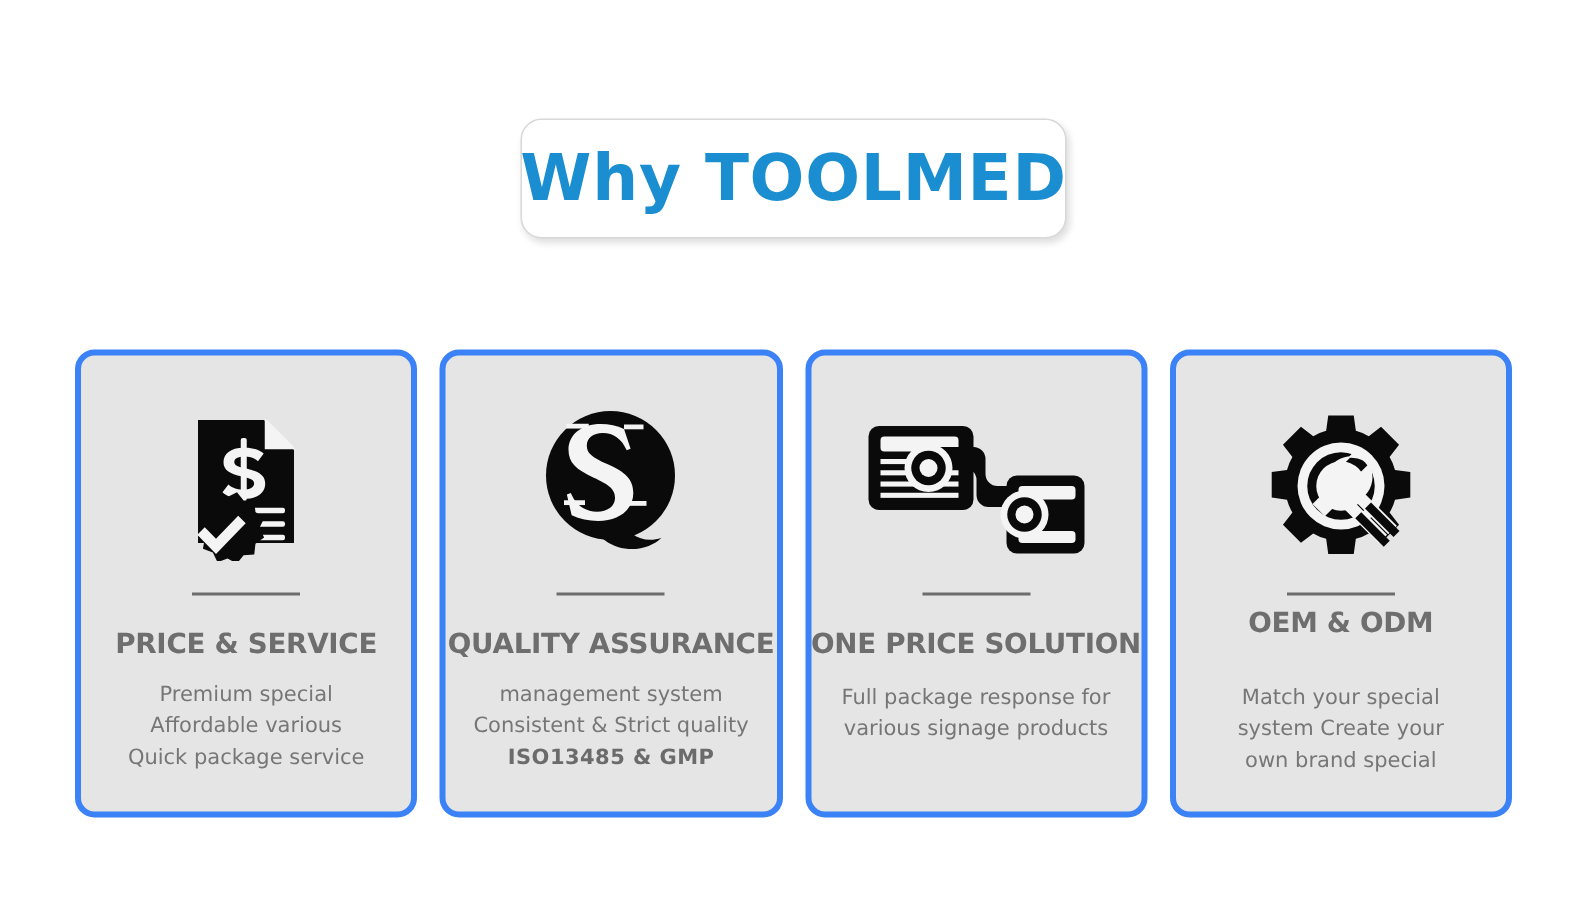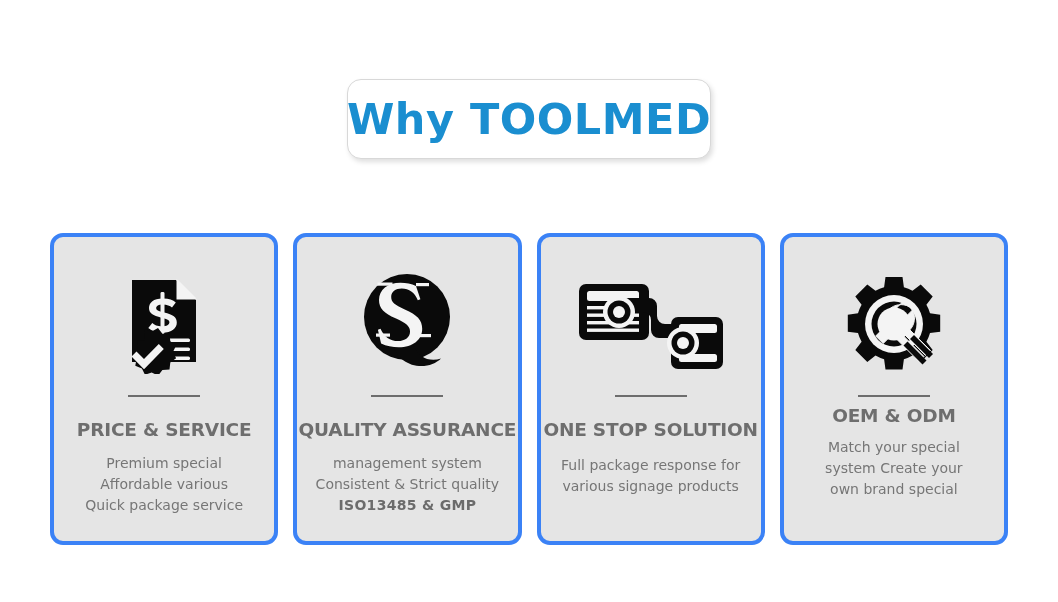--- a/index.html
+++ b/index.html
@@ -110,21 +110,21 @@
     white-space: nowrap;
   }
   .card-lines .ln.bold {
     font-weight: bold;
     color: #6b6b6b;
     letter-spacing: 0.3px;
   }
 
   
   .card.c4 .card-title { margin-top: 10px; }
-  .card.c4 .card-lines { margin-top: 11px; }
+  .card.c4 .card-lines { margin-top: 29px; }
   .card.c3 .card-lines { margin-top: 15px; }
 </style>
 </head>
 <body>
 
 <div id="page">
 
   <div class="title-wrap">
     <div class="title-text">Why TOOLMED</div>
   </div>
@@ -220,21 +220,21 @@
             <circle cx="44" cy="38" r="11.5"></circle>
             <circle cx="44" cy="38" r="6" fill="#f4f4f4"></circle>
 
             <circle cx="108" cy="69" r="16" fill="#f4f4f4"></circle>
             <circle cx="108" cy="69" r="11.5"></circle>
             <circle cx="108" cy="69" r="6" fill="#f4f4f4"></circle>
           </g>
         </svg>
       </div>
       <div class="divider"></div>
-      <div class="card-title">ONE STOP SOLUTION</div>
+      <div class="card-title">ONE PRICE SOLUTION</div>
       <div class="card-lines">
         <div class="ln">Full package response for</div>
         <div class="ln">various signage products</div>
       </div>
     </div>
 
     <div class="card c4">
       <div class="icon-box">
         <svg width="96" height="98" viewBox="0 0 96 98">
           <g fill="#0a0a0a">

